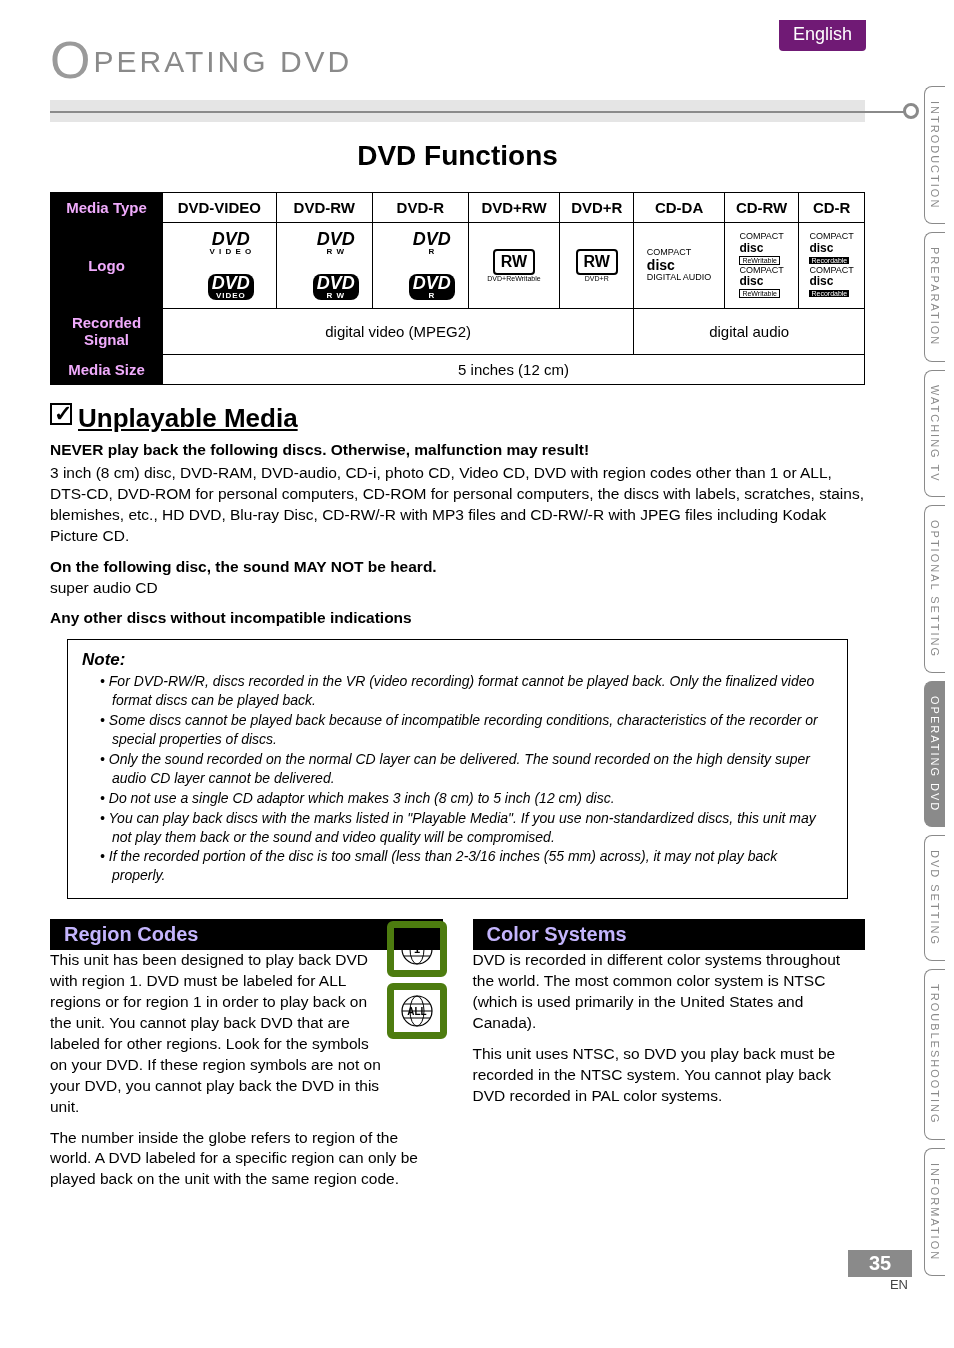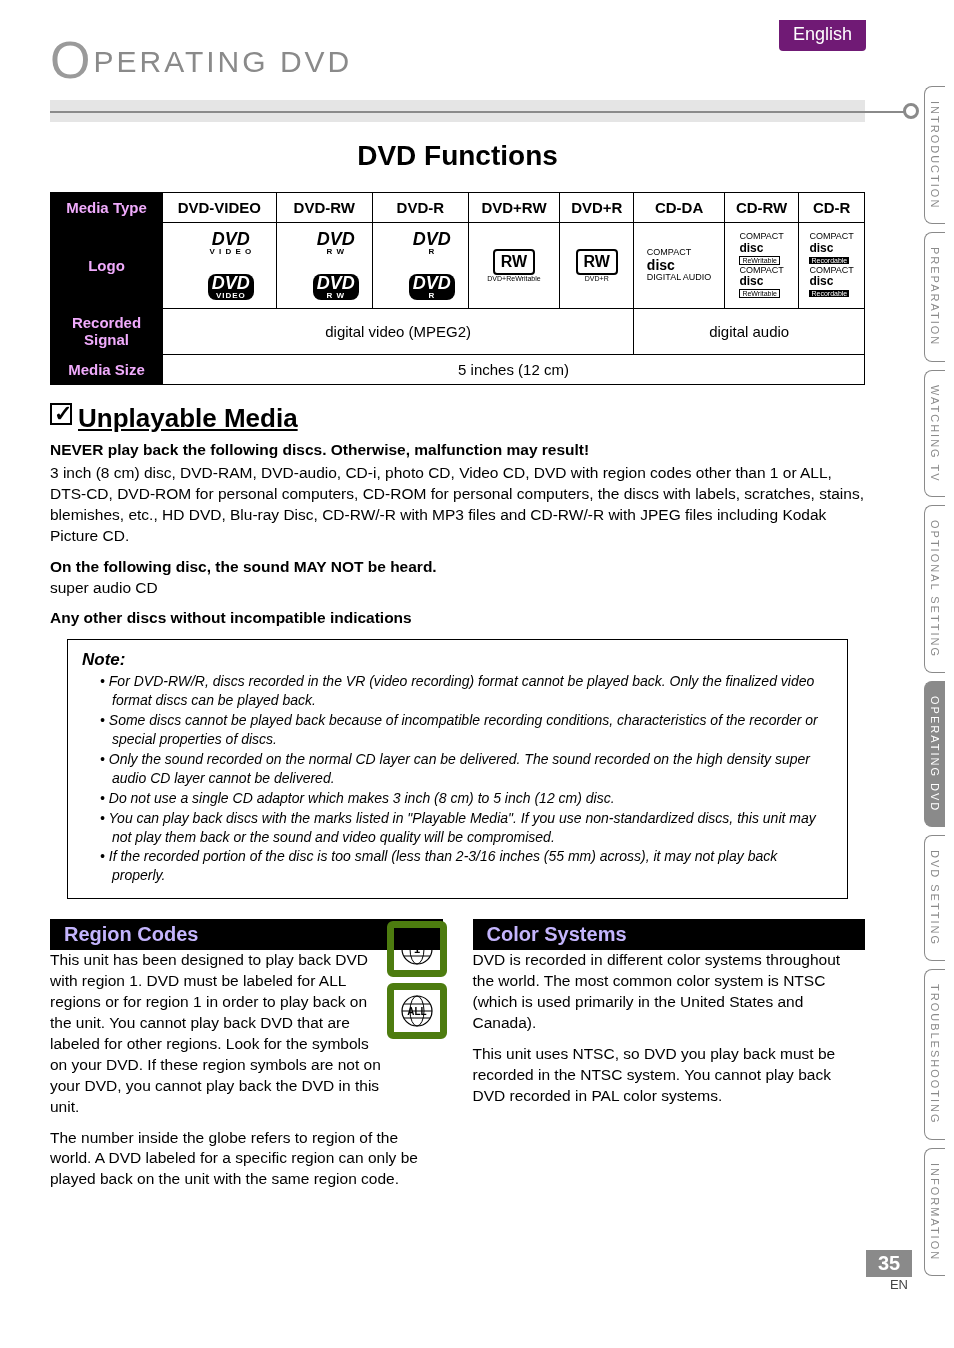--- a/index.html
+++ b/index.html
@@ -226,21 +226,21 @@
     position: absolute;
     bottom: 56px;
     right: 42px;
     text-align: right;
   }
   .pagenum-bar {
     background: #8a8a8a;
     color: #fff;
     font-size: 20px;
     font-weight: 700;
-    width: 46px;
+    width: 64px;
     text-align: center;
     padding: 2px 0;
     margin-left: auto;
   }
   .pagenum-lang {
     font-size: 13px;
     color: #444;
     padding-right: 4px;
   }
 </style>

